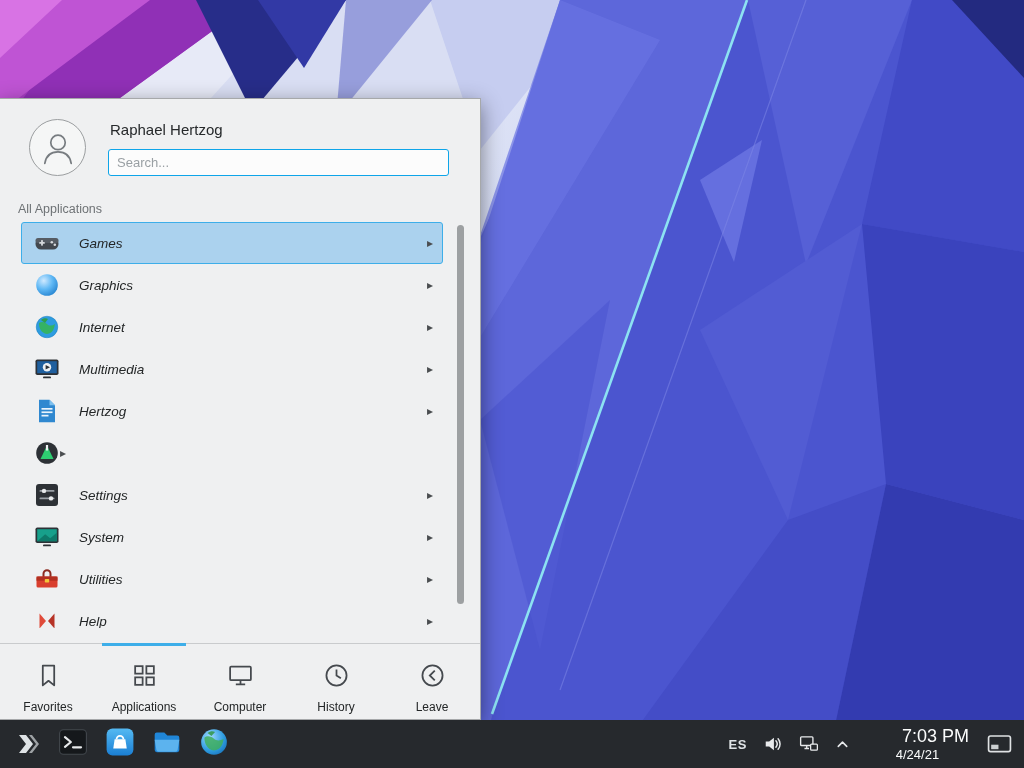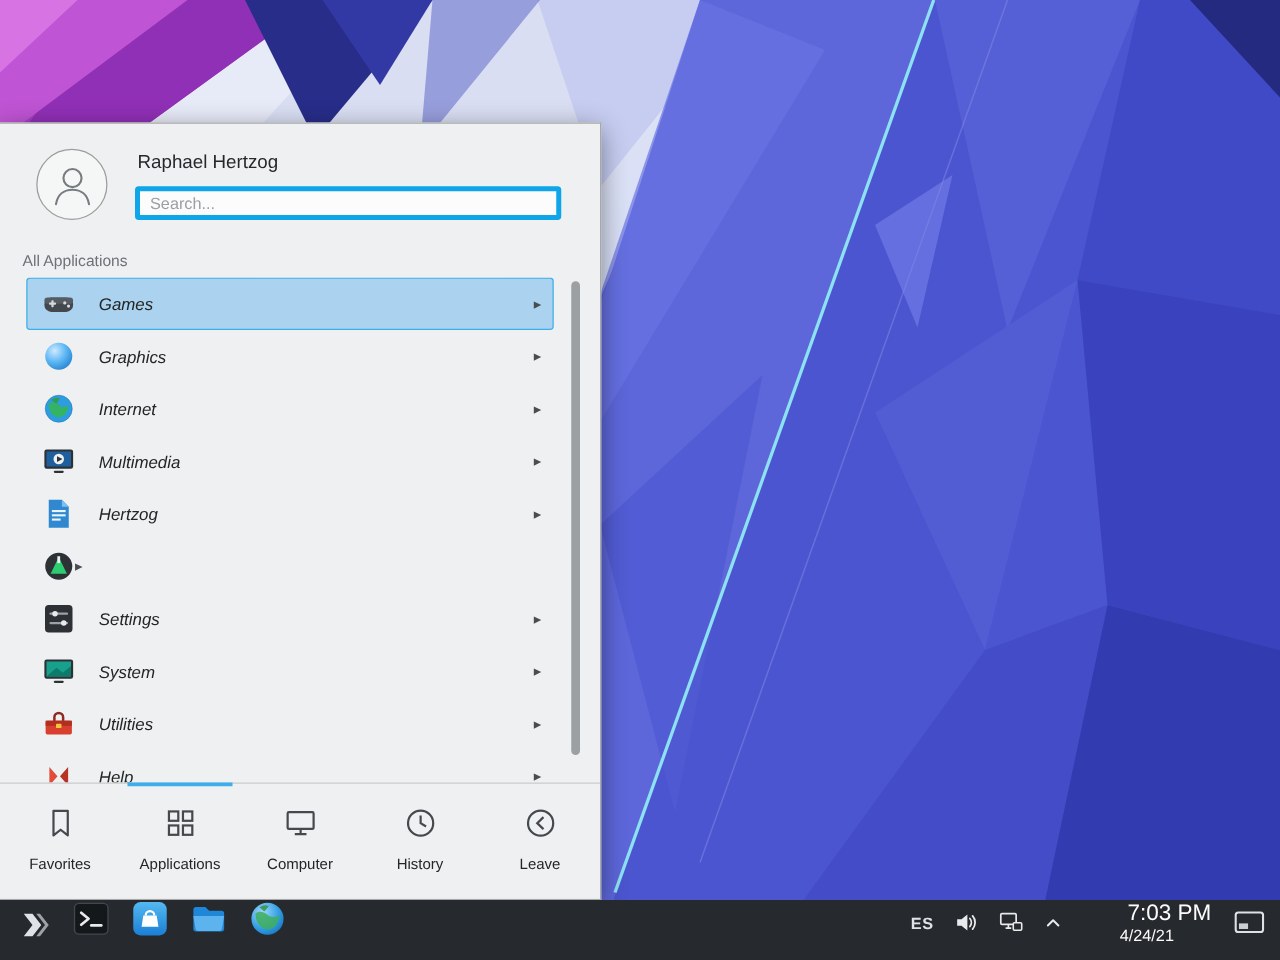--- a/index.html
+++ b/index.html
@@ -11,50 +11,50 @@
 
   
   .launcher { position:absolute; left:0; top:98px; width:481px; height:622px;
               background:#eff0f1; border:1px solid #a6a8aa; border-left:none;
               box-shadow:0 6px 20px rgba(0,0,0,.45); }
   .avatar { position:absolute; left:29px; top:20px; width:57px; height:57px; border-radius:50%;
             border:1px solid #9b9ea0; background:#f5f6f6; display:flex; align-items:center; justify-content:center; }
   .avatar svg { width:46px; height:46px; }
   .user-name { position:absolute; left:110px; top:22px; font-size:15px; color:#26292b; }
   .search { position:absolute; left:108px; top:50px; width:341px; height:27px;
-            border:4px solid #0ea5e9; border-radius:3px; background:#fcfcfc;
+            border:1px solid #0ea5e9; border-radius:3px; background:#fcfcfc;
             padding:0 8px; font-size:13px; color:#232627; outline:none;
             font-family:"Liberation Sans","DejaVu Sans",sans-serif; }
   .search::placeholder { color:#9aa0a4; }
   .section-label { position:absolute; left:18px; top:103px; font-size:12.5px; color:#6e7275; }
 
   .category-list { position:absolute; left:0; top:123px; width:100%; height:406px; overflow:hidden;font-style:italic; }
   .category-row { position:relative; height:42px; margin:0 37px 0 21px; display:flex; align-items:center;
                   border:1px solid transparent; border-radius:3px; cursor:default; }
   .category-row.selected { background:#abd2ee; border-color:#3daee9; }
   .cat-icon { width:26px; height:26px; margin-left:12px; display:inline-flex; flex:0 0 auto; }
   .cat-icon svg { width:26px; height:26px; }
   .cat-label { margin-left:19px; font-size:13.5px; color:#232627; flex:1; }
   .cat-arrow { margin-right:9px; font-size:12px; color:#4a4d50; }
 
   .scrollbar { position:absolute; left:457px; top:126px; width:7px; height:379px;
                border-radius:3.5px; background:#9da0a2; }
 
-  .footer { position:absolute; left:0; bottom:0; width:100%; height:93px;
+  .footer { position:absolute; left:0; bottom:0; width:100%; height:76px;
             border-top:1px solid #c9cbcd; display:flex; background:#eff0f1; }
   .tab { flex:1; position:relative; display:flex; flex-direction:column; align-items:center;
          padding-top:18px; cursor:default; }
   .tab .indicator { position:absolute; top:-1px; left:6px; right:6px; height:3px; background:#3daee9; display:none; }
   .tab.active .indicator { display:block; }
   .tab-icon svg { width:27px; height:27px; }
   .tab-label { margin-top:7px; font-size:12px; color:#232627; }
 
   
   .taskbar { position:absolute; left:0; bottom:0; width:100%; height:48px; background:#26292d;
-             display:flex; align-items:flex-start; padding:0 8px; }
+             display:flex; align-items:center; padding:0 8px; }
   .tb-launcher { width:40px; height:40px; display:flex; align-items:center; justify-content:center;
                  background:none; border:none; cursor:pointer; }
   .tb-launcher svg { width:28px; height:28px; }
   .pinned { display:flex; align-items:center; gap:13px; margin-left:8px; }
   .pinned .app { width:34px; height:34px; display:flex; align-items:center; justify-content:center; }
   .pinned .app svg { width:30px; height:30px; }
   .tray { margin-left:auto; display:flex; align-items:center; gap:16px; padding-right:4px; }
   .kb { color:#dfe3e6; font-size:13px; font-weight:bold; letter-spacing:.5px; }
   .tray-icon { display:inline-flex; }
   .tray-icon svg { width:20px; height:20px; display:block; }

